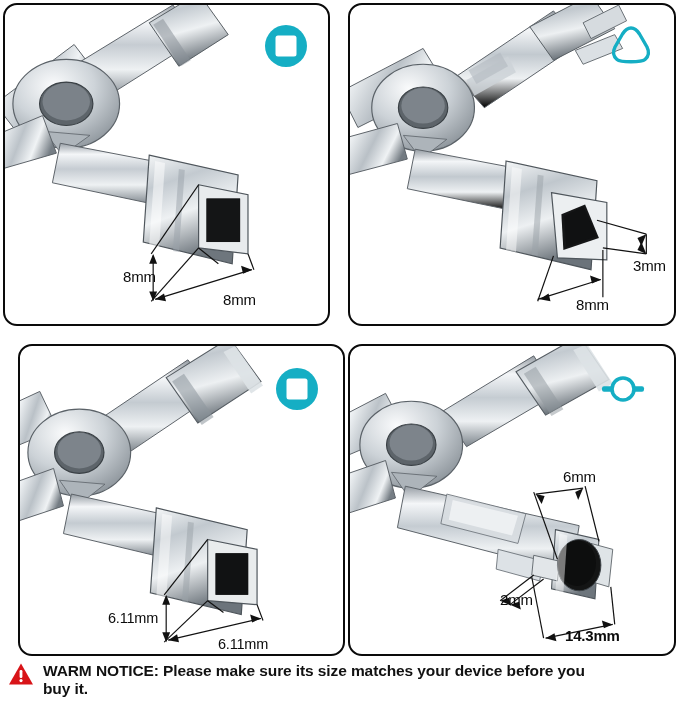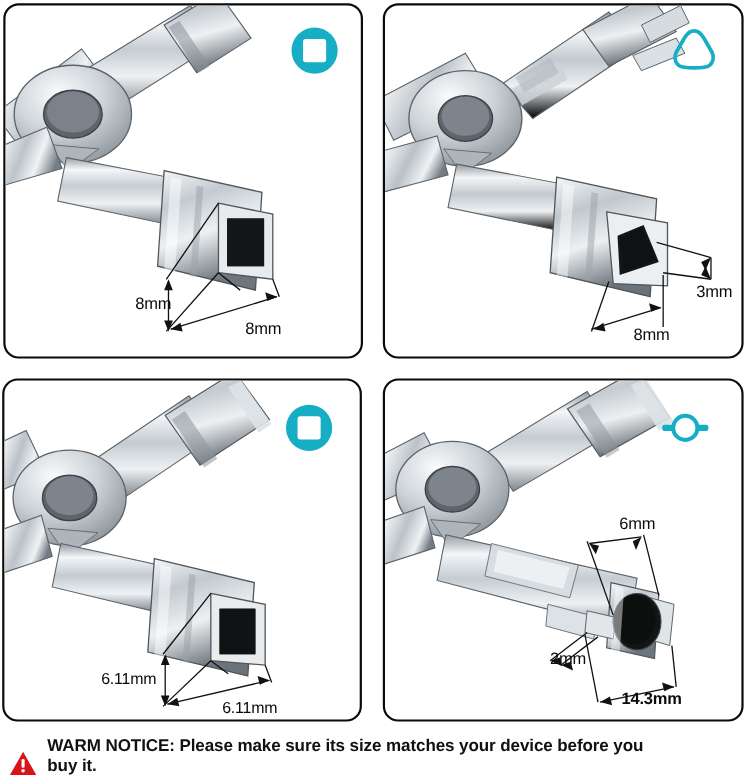--- a/index.html
+++ b/index.html
@@ -32,21 +32,21 @@
   .panel {
     position: absolute;
     box-sizing: border-box;
     border: 2px solid #0a0a0a;
     border-radius: 14px;
     background: #ffffff;
     overflow: hidden;
   }
   .p1 { left: 3px;   top: 3px;   width: 327px; height: 323px; }
   .p2 { left: 348px; top: 3px;   width: 328px; height: 323px; text-align: center; }
-  .p3 { left: 2px;   top: 344px; width: 327px; height: 312px; }
+  .p3 { left: 18px;   top: 344px; width: 327px; height: 312px; }
   .p4 { left: 348px; top: 344px; width: 328px; height: 312px; }
 
   .panel-inner {
     position: absolute;
     left: 0; top: 0;
     width: 100%;
     height: 100%;
   }
 
   .art {
@@ -78,21 +78,21 @@
   .dim.small { font-size: 14.5px; }
 
   
   .notice {
     position: absolute;
     left: 0;
     top: 662px;
     width: 600px;
     height: 44px;
     display: flex;
-    align-items: flex-end;
+    align-items: flex-start;
     padding-left: 8px;
     box-sizing: border-box;
   }
   .notice-icon {
     width: 26px;
     height: 24px;
     flex: 0 0 auto;
     margin-right: 9px;
   }
   .notice-icon svg { display: block; }

